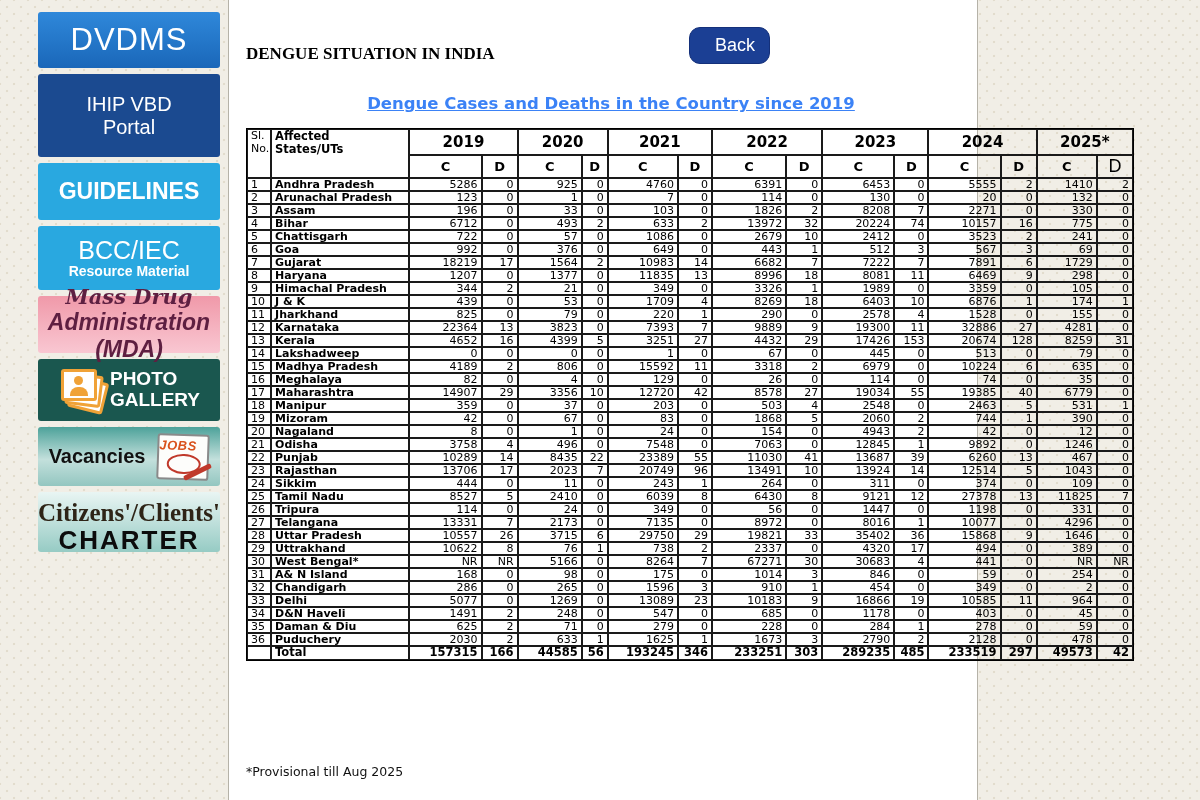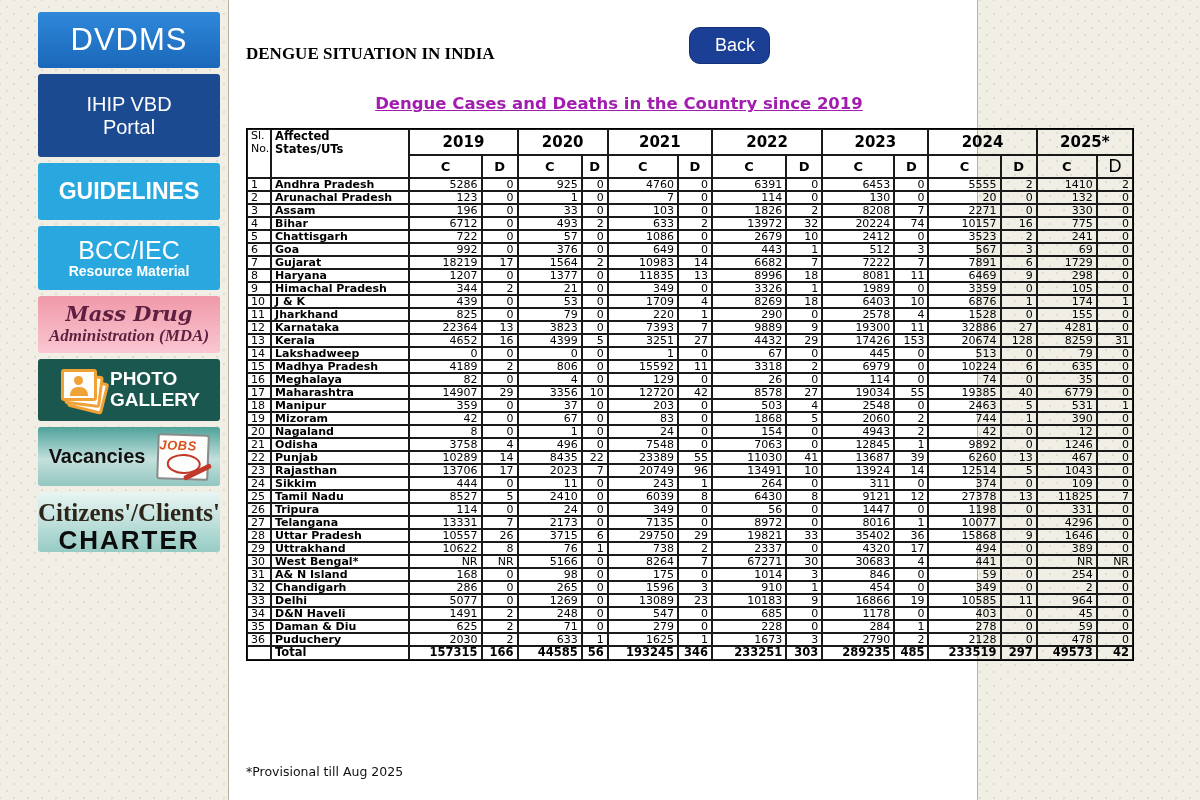--- a/index.html
+++ b/index.html
@@ -22,21 +22,21 @@
     color:#fff;cursor:pointer;box-sizing:border-box;text-align:center;
   }
   #btn-dvdms{height:56px;background:linear-gradient(#2f88da,#1a67b9);font-size:31px;letter-spacing:1px;}
   #btn-ihip{height:83px;background:#1b4a90;font-size:20px;line-height:1.15;}
   #btn-guidelines{height:57px;background:#29a8e0;font-weight:bold;font-size:23px;}
   #btn-bcc{height:64px;background:#29a8e0;}
   #btn-bcc .l1{font-size:25px;line-height:1.05;}
   #btn-bcc .l2{font-size:14px;font-weight:bold;}
   #btn-mda{height:57px;background:linear-gradient(#f099a9,#f9c7d2);}
   #btn-mda .l1{font-family:"DejaVu Serif",serif;font-style:italic;font-weight:bold;font-size:21px;color:#5e1f41;line-height:1.05;}
-  #btn-mda .l2{font-family:Liberation Serif, serif;font-style:italic;font-weight:bold;font-size:17px;color:#5e1f41;}
+  #btn-mda .l2{font-family:Liberation Sans, sans-serif;font-style:italic;font-weight:bold;font-size:23px;color:#5e1f41;}
   #btn-photo{height:62px;background:#1a574f;flex-direction:row;gap:0;}
   #btn-photo .lbl{font-weight:bold;font-size:19px;line-height:1.1;text-align:left;color:#fff;}
   #btn-vac{height:59px;background:linear-gradient(#4da29a,#c3e0dc 55%,#93c6c0);flex-direction:row;gap:12px;}
   #btn-vac .lbl{color:#111;font-weight:bold;font-size:20px;}
   #btn-charter{height:60px;background:linear-gradient(#e9f5f3,#96cbc4);}
   #btn-charter .l1{font-family:"Liberation Serif",serif;font-weight:bold;font-size:25px;color:#2e2417;margin-top:8px;}
   #btn-charter .l2{color:#0c0c0c;font-weight:bold;font-size:26px;letter-spacing:2px;line-height:1;}
 
   
   .pg-icon{position:relative;width:52px;height:46px;flex:0 0 auto;}
@@ -59,23 +59,23 @@
     position:absolute;left:228px;top:0;width:750px;height:800px;background:#fff;
     border-left:1px solid #b5b2a8;border-right:1px solid #b5b2a8;box-sizing:border-box;
   }
   .page-heading{position:absolute;left:17px;top:44px;font-family:"Liberation Serif",serif;font-weight:bold;font-size:17px;color:#000;}
   .back-btn{
     position:absolute;left:460px;top:27px;width:81px;height:37px;
     background:#1b3f94;border:1px solid #14307a;border-radius:11px;
     color:#fff;font-size:18px;font-family:"Liberation Sans",sans-serif;cursor:pointer;padding-left:17px;
   }
   .table-title{
-    position:absolute;left:16px;top:94px;width:100%;text-align:center;
+    position:absolute;left:8px;top:94px;width:100%;text-align:center;
     font-family:"DejaVu Sans",sans-serif;font-weight:bold;font-size:16.5px;
-    text-decoration:underline;color:#a21caf;
+    text-decoration:underline;color:#3b82f6;
   }
   .table-wrap{position:absolute;left:17px;top:128px;}
   .footnote{position:absolute;left:17px;top:764px;font-family:"DejaVu Sans",sans-serif;font-size:12.5px;color:#111;}
 
   
   #dengue-table{
     border-collapse:separate;border-spacing:0;table-layout:fixed;width:888px;
     border:1px solid #000;font-family:"DejaVu Sans",sans-serif;color:#000;
   }
   #dengue-table th,#dengue-table td{

